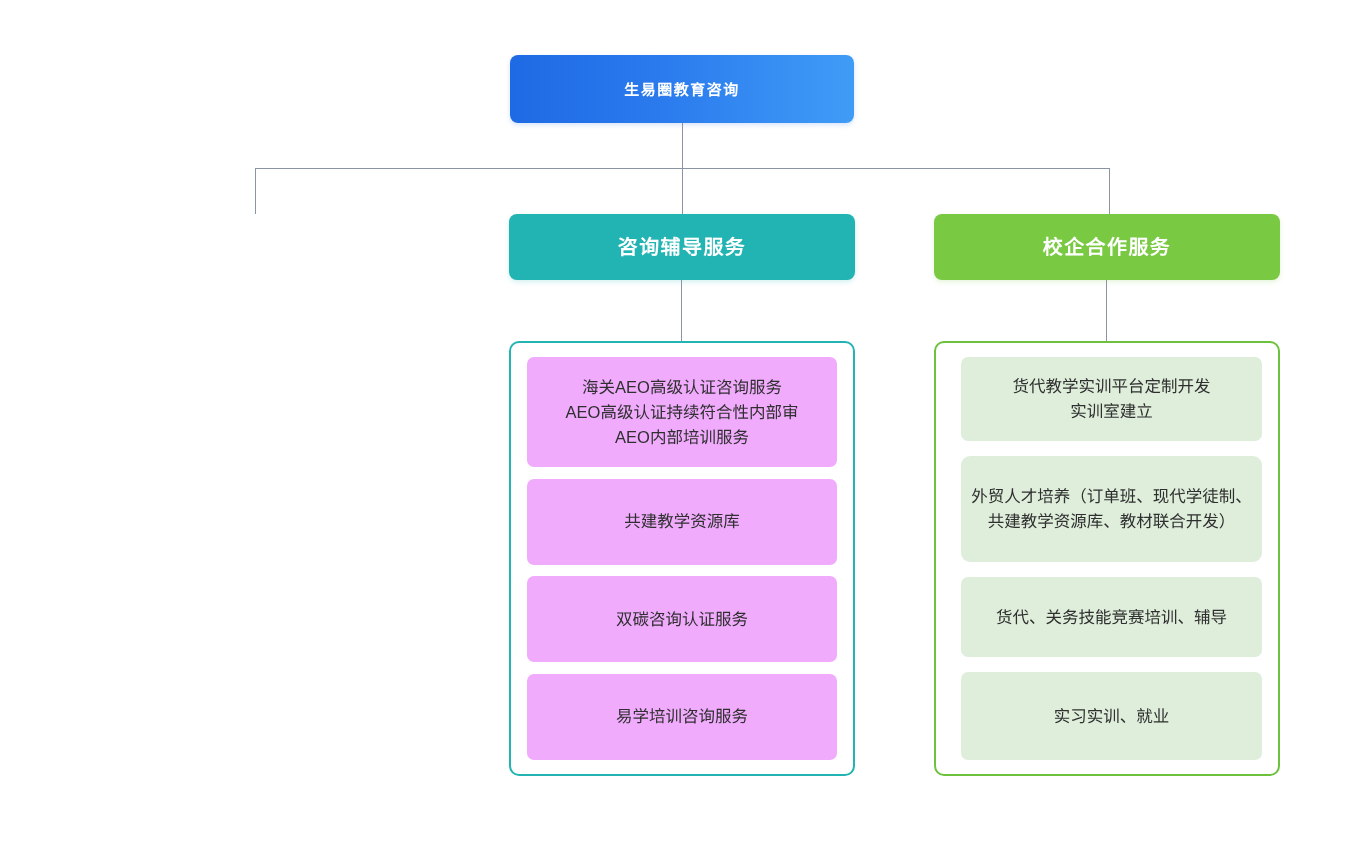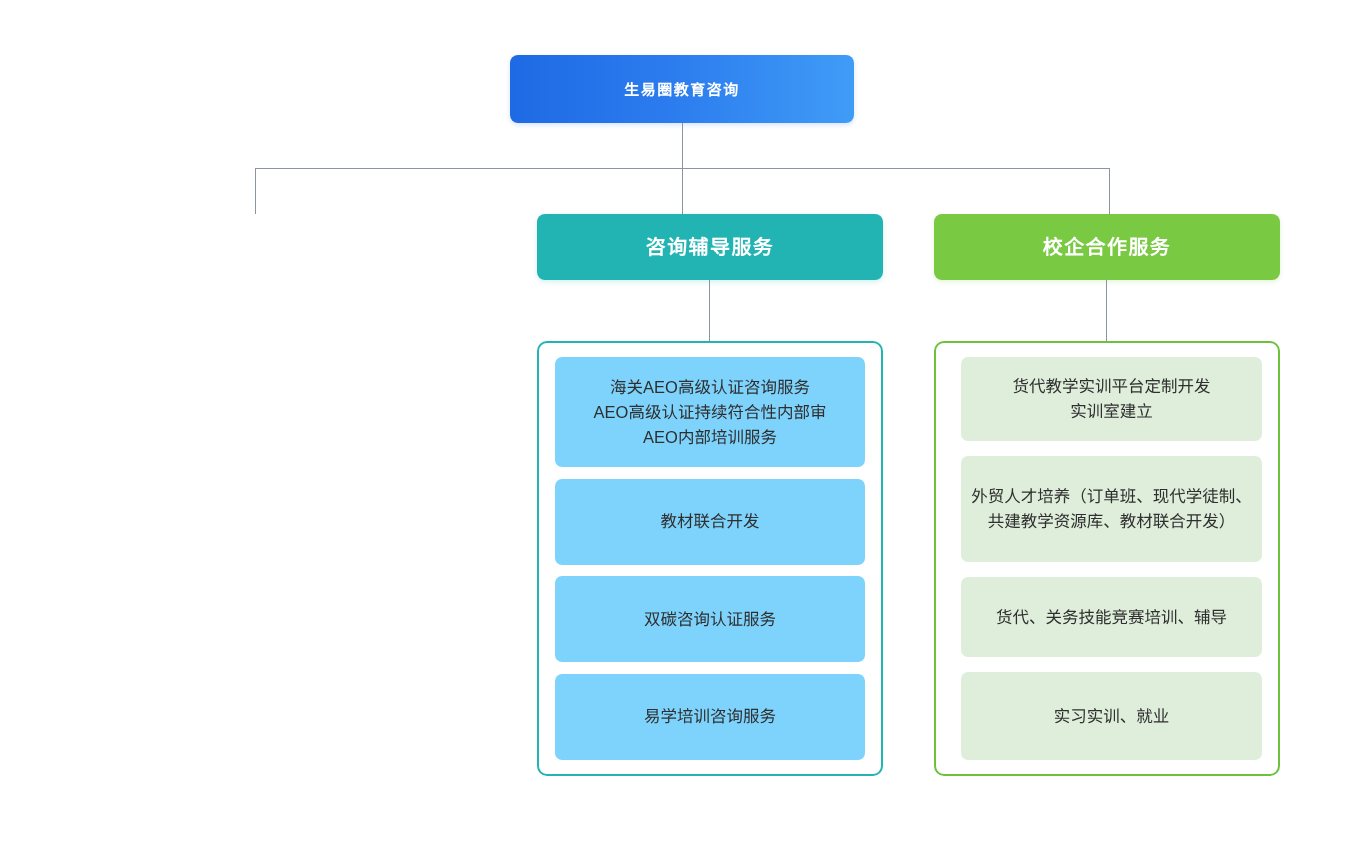--- a/index.html
+++ b/index.html
@@ -54,21 +54,21 @@
     line-height: 1;
   }
 
   
   .column {
     position: absolute;
     top: 214px;
     width: 346px;
   }
   .col-0 { left: 82px; }
-  .col-1 { left: 509px; margin-left: 28px; }
+  .col-1 { left: 509px; }
   .col-2 { left: 934px; }
 
   .cat-header {
     position: relative;
     width: 346px;
     height: 66px;
     border-radius: 8px;
     display: flex;
     align-items: center;
     justify-content: center;
@@ -121,21 +121,21 @@
     align-items: center;
     justify-content: center;
     text-align: center;
     padding: 6px 10px;
     font-size: 16.5px;
     line-height: 25px;
     color: #2f2f2f;
     white-space: pre-line;
   }
   .item.lavender { background: #dedcf3; }
-  .item.mint     { background: #7dd3fc; }
+  .item.mint     { background: #f0abfc; }
   .item.sage     { background: #deeedb; }
 </style>
 </head>
 <body>
 
 <div id="org-chart">
 
   <div class="root-node">
     <span class="root-label">生易圈教育咨询</span>
   </div>
@@ -149,33 +149,33 @@
 
   <div class="column col-1">
     <div class="cat-header teal">
       <span class="cat-label">咨询辅导服务</span>
       <span class="stem"></span>
     </div>
     <div class="items-box teal-b">
       <div class="item mint" style="height:110px;">海关AEO高级认证咨询服务
 AEO高级认证持续符合性内部审
 AEO内部培训服务</div>
-      <div class="item mint" style="height:86px;">教材联合开发</div>
+      <div class="item mint" style="height:86px;">共建教学资源库</div>
       <div class="item mint" style="height:86px;">双碳咨询认证服务</div>
       <div class="item mint" style="height:86px;">易学培训咨询服务</div>
     </div>
   </div>
 
   <div class="column col-2">
     <div class="cat-header green">
       <span class="cat-label">校企合作服务</span>
       <span class="stem"></span>
     </div>
     <div class="items-box green-b">
       <div class="item sage" style="height:84px;">货代教学实训平台定制开发
 实训室建立</div>
-      <div class="item sage" style="height:106px;">外贸人才培养（订单班、现代学徒制、共建教学资源库、教材联合开发）</div>
+      <div class="item sage" style="height:106px;border-radius:9px;">外贸人才培养（订单班、现代学徒制、共建教学资源库、教材联合开发）</div>
       <div class="item sage" style="height:80px;">货代、关务技能竞赛培训、辅导</div>
       <div class="item sage" style="height:88px;">实习实训、就业</div>
     </div>
   </div>
 
 </div>
 
 </body></html>

